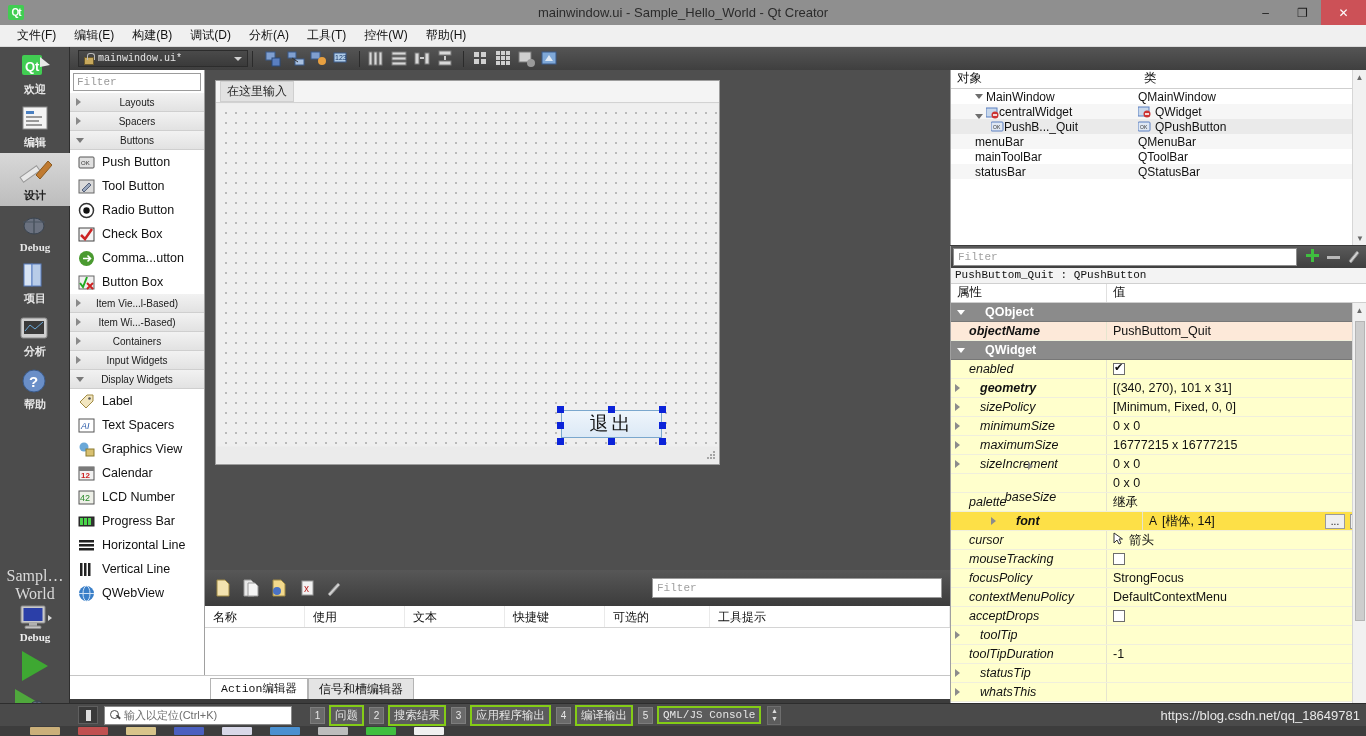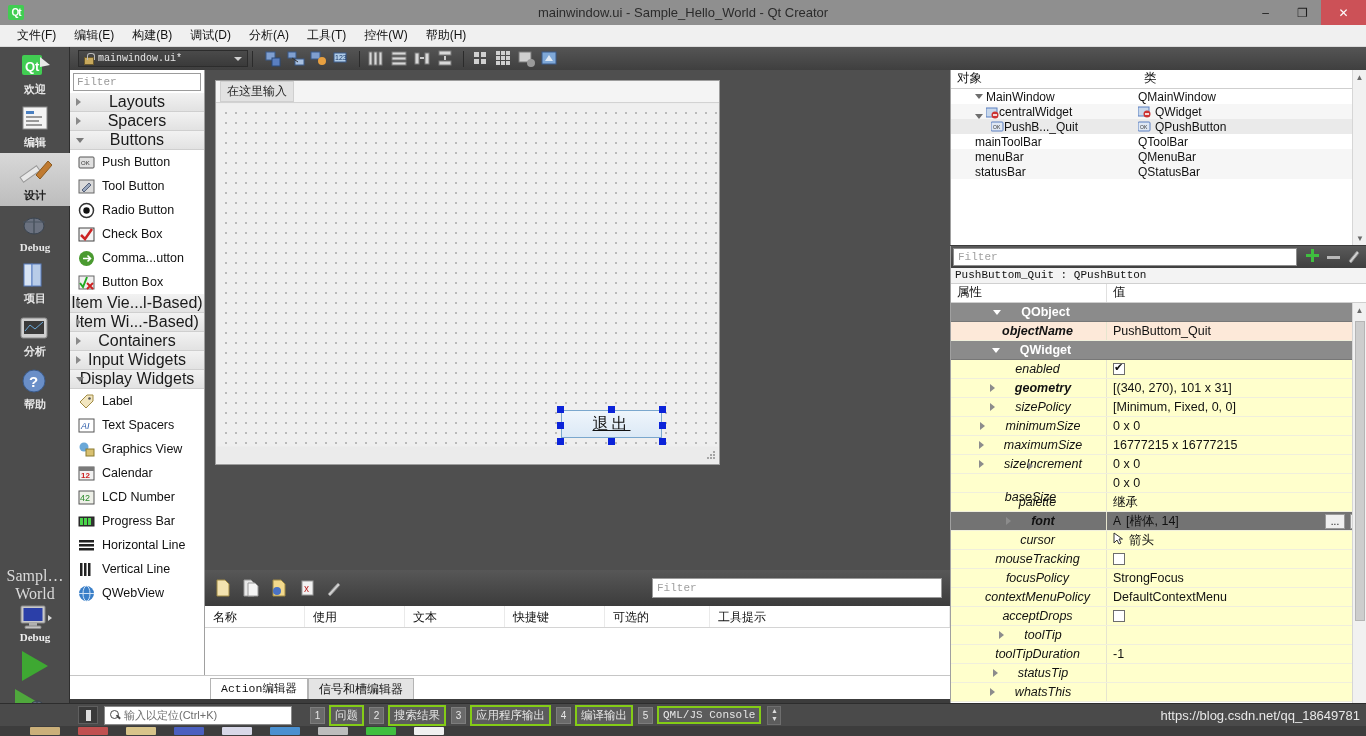--- a/index.html
+++ b/index.html
@@ -99,21 +99,21 @@
   }
   .wb-filter {
     margin: 3px 3px 2px 3px; height: 18px; border: 1px solid #9c9c9c; background: #fff;
     font-family: "Liberation Mono", monospace; font-size: 11px; color: #9a9a9a;
     padding-left: 3px; line-height: 16px;
   }
   .wb-list { height: 578px; overflow: hidden; }
   .wb-cat {
     height: 19px; background: linear-gradient(#f2f2f2,#e2e2e2);
     border-bottom: 1px solid #cfcfcf; display: flex; align-items: center;
-    font-size: 16px; color: #1a1a1a; font-weight: 500;
+    font-size: 10px; color: #1a1a1a; font-weight: 500;
     justify-content: center; position: relative;
   }
   .tri {
     position: absolute; left: 6px; width: 0; height: 0;
     border-top: 4px solid transparent; border-bottom: 4px solid transparent;
     border-left: 5px solid #8a8a8a;
   }
   .tri.open {
     border-left: 4px solid transparent; border-right: 4px solid transparent;
     border-top: 5px solid #7a7a7a; border-bottom: none;
@@ -150,21 +150,21 @@
   .form-statusbar {
     position: absolute; left: 1px; right: 1px; bottom: 1px; height: 16px; background: #ebebeb;
   }
   .grip { position: absolute; right: 2px; bottom: 2px; width: 10px; height: 10px; }
   .grip i { position: absolute; width: 2px; height: 2px; background: #a5a5a5; }
 
   .selwrap { position: absolute; left: 344px; top: 306px; }
   .qbutton {
     width: 101px; height: 28px; background: linear-gradient(#eef5fb,#dce9f6);
     border: 1px solid #7aa7cd; display: flex; align-items: center; justify-content: center;
-    font-size: 16px; color: #111; letter-spacing: 3px; text-decoration: underline;
+    font-size: 19px; color: #111; letter-spacing: 3px;
   }
   .handle { position: absolute; width: 7px; height: 7px; background: #0b23d9; }
 
   
   .actionpane {
     position: absolute; left: 205px; top: 570px; width: 745px; height: 105px;
     background: #fff;
   }
   .ap-toolbar {
     height: 36px; background: linear-gradient(#575757,#3c3c3c);
@@ -225,23 +225,23 @@
   .pe-obj {
     height: 16px; background: #f3f3f3; border-bottom: 1px solid #d0d0d0;
     font-family: "Liberation Mono", monospace; font-size: 11px; color: #111;
     padding-left: 4px; line-height: 15px;
   }
   .pe-head { height: 19px; display: flex; border-bottom: 1px solid #cfcfcf; }
   .pe-h { font-size: 12.5px; color: #111; padding-left: 6px; }
   .pe-row { height: 19px; display: flex; align-items: center; font-size: 12.5px; color: #111; border-bottom: 1px solid #f0efdc; }
   .pe-row.group { background: #8b8b8b; color: #fff; font-weight: bold; border-bottom: 1px solid #777; }
   .pe-row.hl { background: #fde9d9; }
-  .pe-row.white { background: #737373; }
+  .pe-row.white { background: #fde047; padding-left: 36px; }
   .pe-row.yellow { background: #ffffcc; }
-  .pe-key { width: 155px; display: flex; align-items: center; gap: 20px; padding-left: 6px; justify-content: center; }
+  .pe-key { width: 155px; display: flex; align-items: center; gap: 20px; padding-left: 6px; }
   .pe-key.ind { padding-left: 18px; font-style: italic; }
   .pe-key.bold { font-weight: bold; }
   .pe-tri {
     width: 0; height: 0; border-top: 4px solid transparent; border-bottom: 4px solid transparent;
     border-left: 5px solid #8c8c8c; flex: none;
   }
   .pe-tri.down {
     border-left: 4px solid transparent; border-right: 4px solid transparent;
     border-top: 5px solid #fff; border-bottom: none;
   }
@@ -755,34 +755,34 @@
             <span>PushB..._Quit</span>
           </div>
           <div class="oi-cls">
             <div class="mini-ico"><svg width="13" height="12" viewBox="0 0 13 12">
                 <rect x="0" y="1" width="12" height="9" rx="1" fill="#dfe8f4" stroke="#5a7fc0"></rect>
                 <text x="2" y="8" font-size="5" fill="#333">OK</text>
               </svg></div>
             <span>QPushButton</span>
           </div>
         </div>
+        <div class="oi-row alt">
+          <div class="oi-name" style="padding-left: 24px;">
+            <span>menuBar</span>
+          </div>
+          <div class="oi-cls">
+            <span>QMenuBar</span>
+          </div>
+        </div>
         <div class="oi-row">
           <div class="oi-name" style="padding-left: 24px;">
             <span>mainToolBar</span>
           </div>
           <div class="oi-cls">
             <span>QToolBar</span>
-          </div>
-        </div>
-        <div class="oi-row alt">
-          <div class="oi-name" style="padding-left: 24px;">
-            <span>menuBar</span>
-          </div>
-          <div class="oi-cls">
-            <span>QMenuBar</span>
           </div>
         </div>
         <div class="oi-row alt">
           <div class="oi-name" style="padding-left: 24px;">
             <span>statusBar</span>
           </div>
           <div class="oi-cls">
             <span>QStatusBar</span>
           </div>
         </div>

